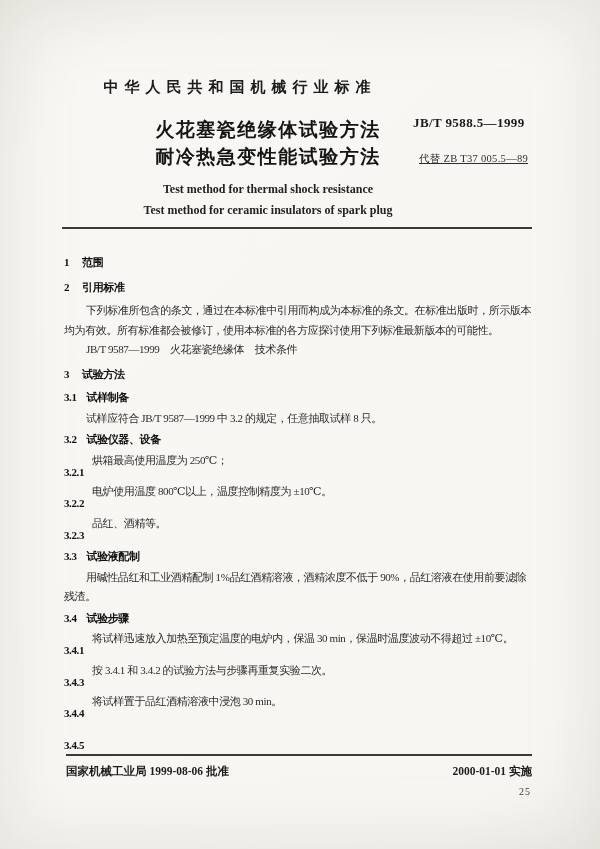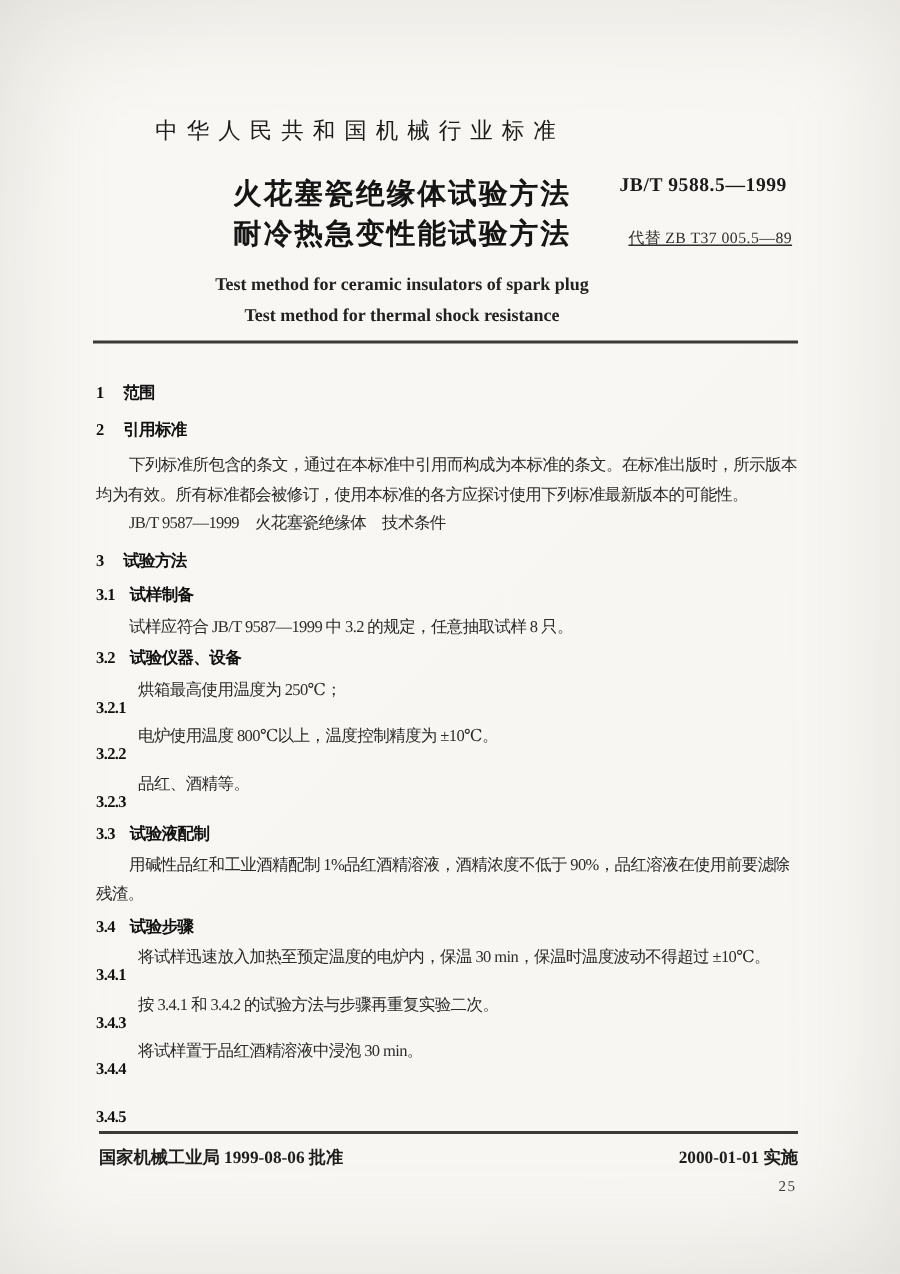--- a/index.html
+++ b/index.html
@@ -12,21 +12,21 @@
   }
   .page {
     position: absolute; inset: 0;
     background: linear-gradient(135deg, #f2f1ec 0%, #f8f7f3 12%, #f7f6f2 88%, #f1f0eb 100%);
     box-shadow: inset 0 0 70px rgba(175,170,158,0.28);
   }
   
   .org-line {
     position: absolute; top: 78px; left: 0; width: 480px;
     text-align: center;
-    font-size: 15px; font-weight: 400; color: #1c1c1c;
+    font-size: 15px; font-weight: 700; color: #1c1c1c;
     letter-spacing: 6px;
   }
   .title-cn {
     position: absolute; top: 116px; left: 0; width: 536px;
     text-align: center;
     font-size: 19px; font-weight: 700; color: #151515;
     letter-spacing: 1.5px; line-height: 27px;
   }
   .title-en {
     position: absolute; top: 179px; left: 0; width: 536px;
@@ -85,22 +85,22 @@
 
   <div class="title-cn">
     <div>火花塞瓷绝缘体试验方法</div>
     <div>耐冷热急变性能试验方法</div>
   </div>
 
   <div class="std-number">JB/T 9588.5—1999</div>
   <div class="replaces">代替 ZB T37 005.5—89</div>
 
   <div class="title-en">
+    <div>Test method for thermal shock resistance</div>
     <div>Test method for ceramic insulators of spark plug</div>
-    <div>Test method for thermal shock resistance</div>
   </div>
 
   <div class="rule-top"></div>
 
   <div class="doc-body">
       <div class="bl h1">
         <span class="num">1</span>
         <span class="txt">范围</span>
       </div>
       <div class="bl h1">

